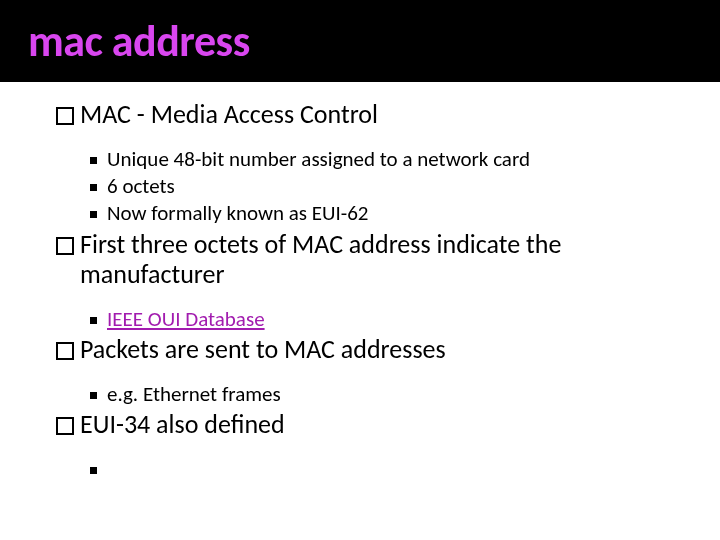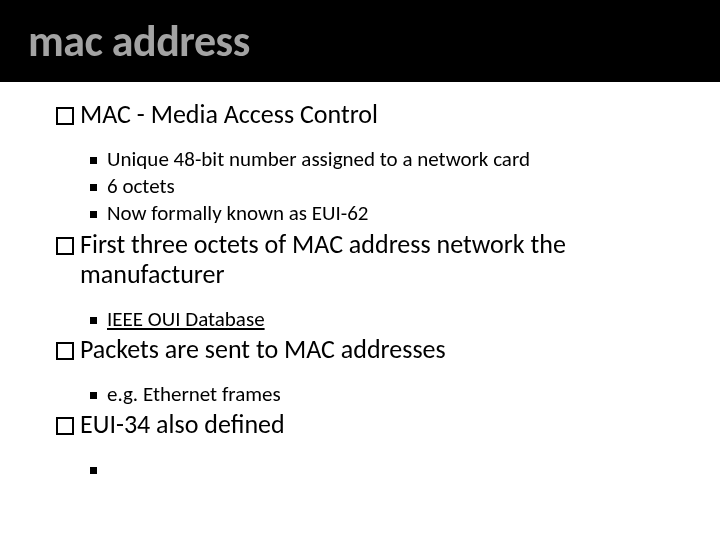--- a/index.html
+++ b/index.html
@@ -1,28 +1,28 @@
 <!DOCTYPE html>
 <html><head>
 <meta charset="utf-8">
 <style>
   * { margin: 0; padding: 0; box-sizing: border-box; }
   html, body { width: 720px; height: 540px; background: #fff; font-family: "Calibri", "Segoe UI", sans-serif; }
   .slide { width: 720px; height: 540px; display: flex; flex-direction: column; }
   .title-bar { background: #000; padding: 14px 28px 14px 28px; }
-  .title-bar h1 { color: #a3a3a3; font-size: 44px; font-weight: 600; letter-spacing: -0.5px; }
+  .title-bar h1 { color: #d946ef; font-size: 44px; font-weight: 600; letter-spacing: -0.5px; }
   .body { padding: 18px 36px 0 56px; color: #000; }
   .top-item { display: flex; align-items: flex-start; margin-bottom: 2px; }
   .top-item .box { width: 18px; height: 18px; border: 2px solid #000; flex: 0 0 auto; margin-top: 7px; margin-right: 6px; }
   .top-item .txt { font-size: 26px; line-height: 1.15; }
   .sub-list { margin-left: 34px; margin-top: 16px; margin-bottom: 2px; }
   .sub-item { display: flex; align-items: flex-start; }
   .sub-item .sq { width: 7px; height: 7px; background: #000; flex: 0 0 auto; margin-top: 11px; margin-right: 10px; }
   .sub-item .txt { font-size: 21px; line-height: 1.3; }
-  .link { color: #000000; }
+  .link { color: #a21caf; }
 </style>
 </head>
 <body>
 
 <div class="slide">
   <div class="title-bar">
     <h1>mac address</h1>
   </div>
   <div class="body">
 
@@ -40,21 +40,21 @@
         <span class="txt">6 octets</span>
       </div>
       <div class="sub-item">
         <span class="sq"></span>
         <span class="txt">Now formally known as EUI-62</span>
       </div>
     </div>
 
     <div class="top-item">
       <span class="box"></span>
-      <span class="txt">First three octets of MAC address network the manufacturer</span>
+      <span class="txt">First three octets of MAC address indicate the manufacturer</span>
     </div>
     <div class="sub-list">
       <div class="sub-item">
         <span class="sq"></span>
         <a href="#" class="txt link">IEEE OUI Database</a>
       </div>
     </div>
 
     <div class="top-item">
       <span class="box"></span>

